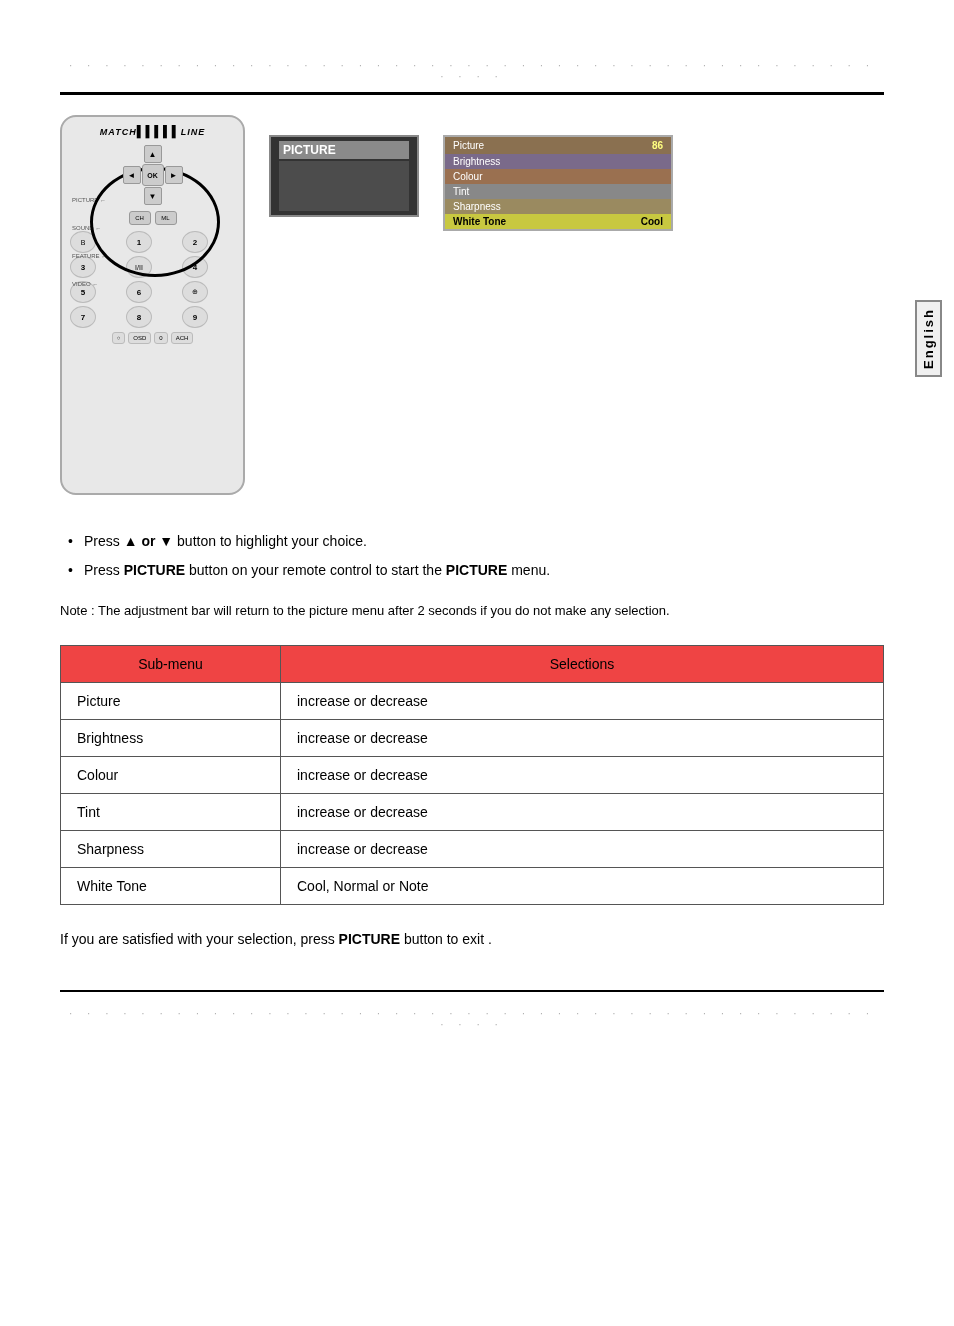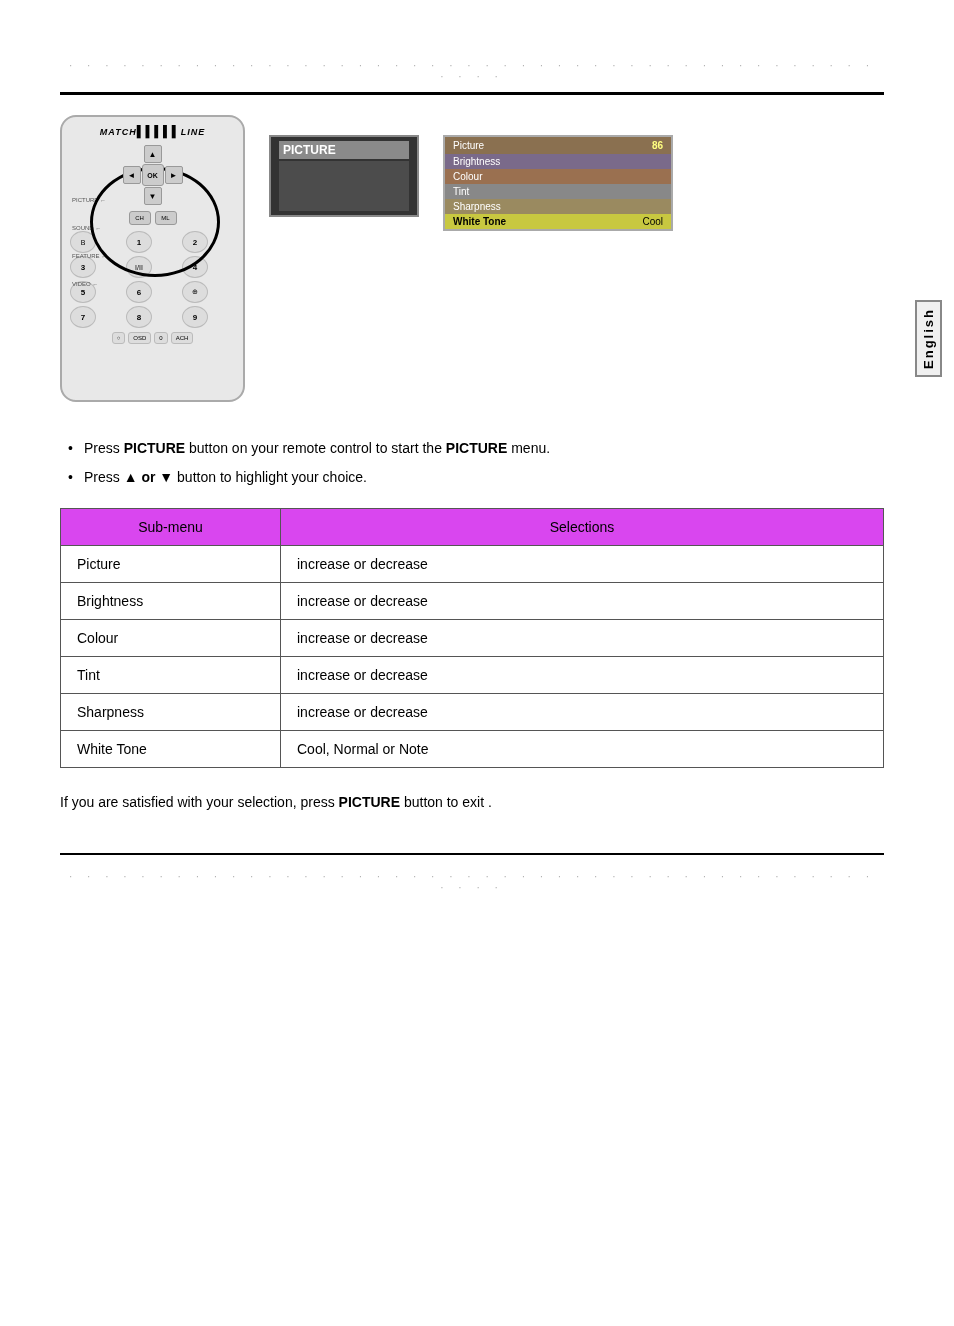--- a/index.html
+++ b/index.html
@@ -42,21 +42,21 @@
     .images-row {
       display: flex;
       gap: 24px;
       margin-bottom: 36px;
       align-items: flex-start;
     }
 
     
     .remote-mock {
       width: 185px;
-      height: 287px;
+      height: 380px;
       border: 2px solid #aaa;
       border-radius: 16px;
       background: #e8e8e8;
       position: relative;
       flex-shrink: 0;
       overflow: hidden;
     }
 
     .remote-top-brand {
       text-align: center;
@@ -203,21 +203,21 @@
     }
 
     .data-table th, .data-table td {
       border: 1px solid #555;
       padding: 10px 16px;
       font-size: 14px;
     }
 
     .data-table th {
       font-weight: normal;
-      background: #d946ef;
+      background: #ef4444;
     }
 
     .data-table td:first-child {
       width: 220px;
     }
 
     
     .footer-text {
       font-size: 14px;
       margin-bottom: 40px;
@@ -354,38 +354,39 @@
       <div style="display:flex; justify-content:space-between; padding:3px 8px; background:#8a7050; color:#fff; font-size:10px;">
         <span>Picture</span>
         <span style="color:#ffff80;font-weight:bold;">86</span>
       </div>
       <div style="padding:2px 8px; background:#7a6a8a; color:#fff; font-size:10px;">Brightness</div>
       <div style="padding:2px 8px; background:#9a7050; color:#fff; font-size:10px;">Colour</div>
       <div style="padding:2px 8px; background:#888; color:#fff; font-size:10px;">Tint</div>
       <div style="padding:2px 8px; background:#9a8a60; color:#fff; font-size:10px;">Sharpness</div>
       <div style="padding:2px 8px; background:#c8c840; color:#000; font-size:10px; font-weight:bold; display:flex; justify-content:space-between;">
         <span>White Tone</span>
-        <span style="color:#000; font-weight:normal;">Cool</span>
+        <span style="color:#000; font-weight:bold;">Cool</span>
       </div>
     </div>
   </div>
 
   <div class="english-sidebar">
     <div class="english-sidebar-text">English</div>
   </div>
 
   <ul class="bullet-list">
     <li>
+      <span>Press</span><b> ▲ or ▼</b><span> button to highlight your choice.</span>
+    </li>
+    <li>
       <span>Press</span><b> PICTURE</b><span> button on your remote control to start the</span><b> PICTURE</b><span> menu.</span>
     </li>
-    <li>
-      <span>Press</span><b> ▲ or ▼</b><span> button to highlight your choice.</span>
-    </li>
   </ul>
 
+  <p class="note-text">Note : The adjustment bar will return to the picture menu after 2 seconds if you do not make any selection.</p>
 
   <table class="data-table">
     <thead>
       <tr>
         <th>Sub-menu</th>
         <th>Selections</th>
       </tr>
     </thead>
     <tbody>
       <tr>

